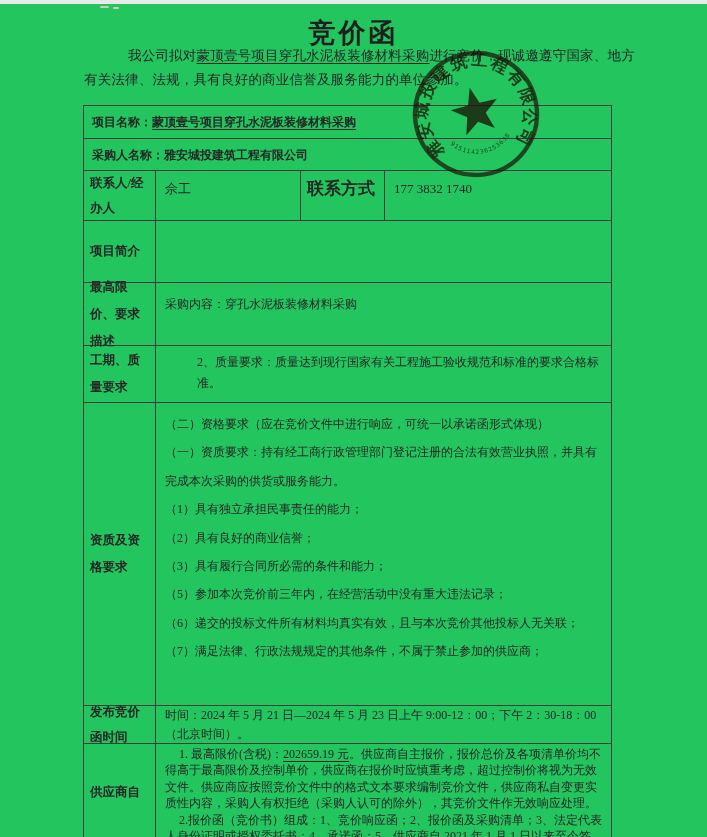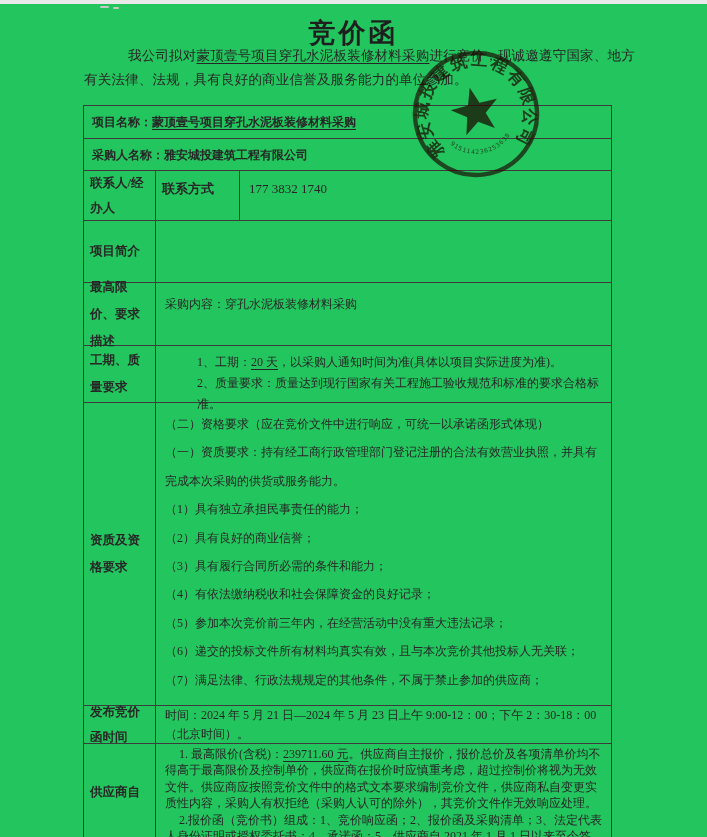--- a/index.html
+++ b/index.html
@@ -42,21 +42,21 @@
     flex:1 1 auto; font-weight:bold; font-size:12px;
     display:flex; align-items:center; padding:3px 8px;
   }
   .r1 { height:32px; } .r2 { height:32px; }
   .r3 { height:50px; } .r4 { height:62px; } .r5 { height:63px; }
   .r6 { height:57px;gap:32px; } .r7 { height:303px; } .r8 { height:38px; }
   .r9 { height:97px; overflow:hidden; }
   .r3 .mid-cell { flex:0 0 145px; width:145px; border-right:1.6px solid #3c3c3c;
     font-size:13px; display:flex; align-items:flex-start; padding:8px 9px; }
   .r3 .label2-cell { flex:0 0 84px; width:84px; border-right:1.6px solid #3c3c3c;
-    font-weight:bold; font-size:13px; display:flex; align-items:flex-start; padding:8px 6px; }
+    font-weight:bold; font-size:17px; display:flex; align-items:flex-start; padding:8px 6px; }
   .r3 .val2-cell { flex:1 1 auto; font-size:13px; display:flex; align-items:flex-start; padding:8px 9px; }
   .r4 .value-cell { display:flex; align-items:center; line-height:25px; }
   .r5 .value-cell { padding-top:11px; }
   .r6 .value-cell { padding-top:6px; line-height:21px; }
   .r7 .value-cell { padding-top:7px; }
   .r7 .value-cell p { margin:0; line-height:28.4px; }
   .r8 .value-cell { display:flex; align-items:center; line-height:19px; }
   .r9 .value-cell { padding:2px 9px 0 9px; line-height:16.4px; }
   .r9 .value-cell p { margin:0; text-indent:14px; }
 
@@ -89,65 +89,64 @@
 
     <div class="trow r2">
       <div class="cell fullrow-cell">
           <span>采购人名称：</span>
           <span>雅安城投建筑工程有限公司</span>
         </div>
     </div>
 
     <div class="trow r3">
       <div class="cell label-cell tight">联系人/经办人</div>
+      <div class="cell mid-cell">佘工</div>
       <div class="cell label2-cell">联系方式</div>
       <div class="cell val2-cell">177 3832 1740</div>
     </div>
 
     <div class="trow r4">
       <div class="cell label-cell">项目简介</div>
     </div>
 
     <div class="trow r5">
       <div class="cell label-cell">最高限价、要求描述</div>
       <div class="cell value-cell">采购内容：穿孔水泥板装修材料采购</div>
     </div>
 
     <div class="trow r6">
       <div class="cell label-cell">工期、质量要求</div>
       <div class="cell value-cell">
-        <div><span>1、工期：</span><span class="u">20 天</span><span>，以采购人通知时间为准(具体以项目实际进度为准)。</span></div>
         <div>2、质量要求：质量达到现行国家有关工程施工验收规范和标准的要求合格标准。</div>
       </div>
     </div>
 
     <div class="trow r7">
       <div class="cell label-cell">资质及资格要求</div>
       <div class="cell value-cell">
           <p>（二）资格要求（应在竞价文件中进行响应，可统一以承诺函形式体现）</p>
           <p>（一）资质要求：持有经工商行政管理部门登记注册的合法有效营业执照，并具有完成本次采购的供货或服务能力。</p>
           <p>（1）具有独立承担民事责任的能力；</p>
           <p>（2）具有良好的商业信誉；</p>
           <p>（3）具有履行合同所必需的条件和能力；</p>
-          <p>（4）有依法缴纳税收和社会保障资金的良好记录；</p>
           <p>（5）参加本次竞价前三年内，在经营活动中没有重大违法记录；</p>
           <p>（6）递交的投标文件所有材料均真实有效，且与本次竞价其他投标人无关联；</p>
           <p>（7）满足法律、行政法规规定的其他条件，不属于禁止参加的供应商；</p>
         </div>
     </div>
 
     <div class="trow r8">
       <div class="cell label-cell tight">发布竞价函时间</div>
       <div class="cell value-cell">时间：2024 年 5 月 21 日—2024 年 5 月 23 日上午 9:00-12：00；下午 2：30-18：00（北京时间）。</div>
     </div>
 
     <div class="trow r9">
       <div class="cell label-cell">供应商自</div>
       <div class="cell value-cell">
-        <p><span>1. 最高限价(含税)：</span><span class="u">239711.60 元</span><span>。供应商自主报价，报价总价及各项清单价均不得高于最高限价及控制单价，供应商在报价时应慎重考虑，超过控制价将视为无效文件。供应商应按照竞价文件中的格式文本要求编制竞价文件，供应商私自变更实质性内容，采购人有权拒绝（采购人认可的除外），其竞价文件作无效响应处理。</span></p>
+        <p><span>1. 最高限价(含税)：</span><span class="u">202659.19 元</span><span>。供应商自主报价，报价总价及各项清单价均不得高于最高限价及控制单价，供应商在报价时应慎重考虑，超过控制价将视为无效文件。供应商应按照竞价文件中的格式文本要求编制竞价文件，供应商私自变更实质性内容，采购人有权拒绝（采购人认可的除外），其竞价文件作无效响应处理。</span></p>
         <p>2.报价函（竞价书）组成：1、竞价响应函；2、报价函及采购清单；3、法定代表人身份证明或授权委托书；4、承诺函；5、供应商自 2021 年 1 月 1 日以来至今签订</p>
       </div>
     </div>
 
   </div>
 
   <svg class="seal" viewBox="402 34 152 156" xmlns="http://www.w3.org/2000/svg" aria-hidden="true">
     <defs>
       <path id="sealCompanyPath" d="M 441.7,144.3 A 48.5,48.5 0 1 1 510.3,144.3" fill="none"></path>
       <path id="sealCodePath" d="M 445.4,135.7 A 40,40 0 0 0 506.6,135.7" fill="none"></path>

